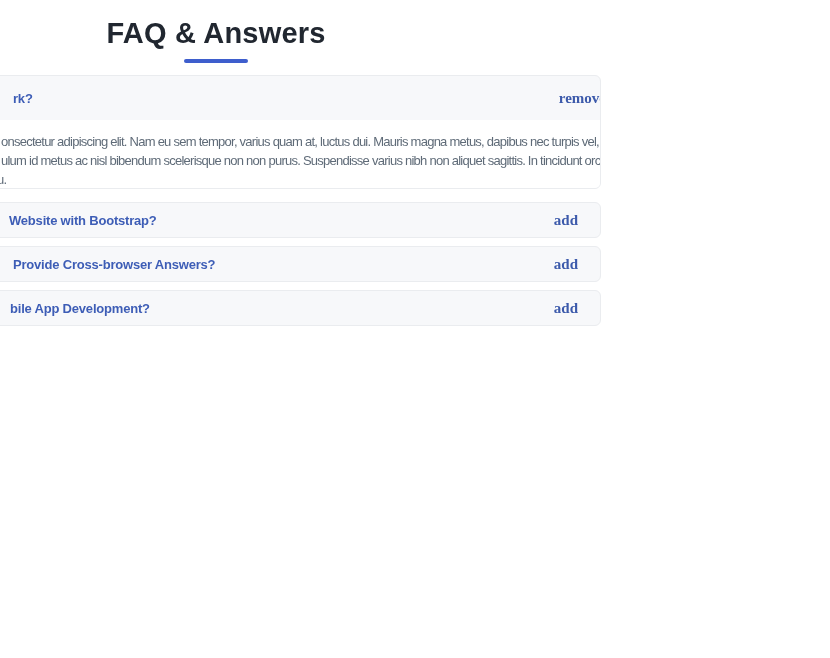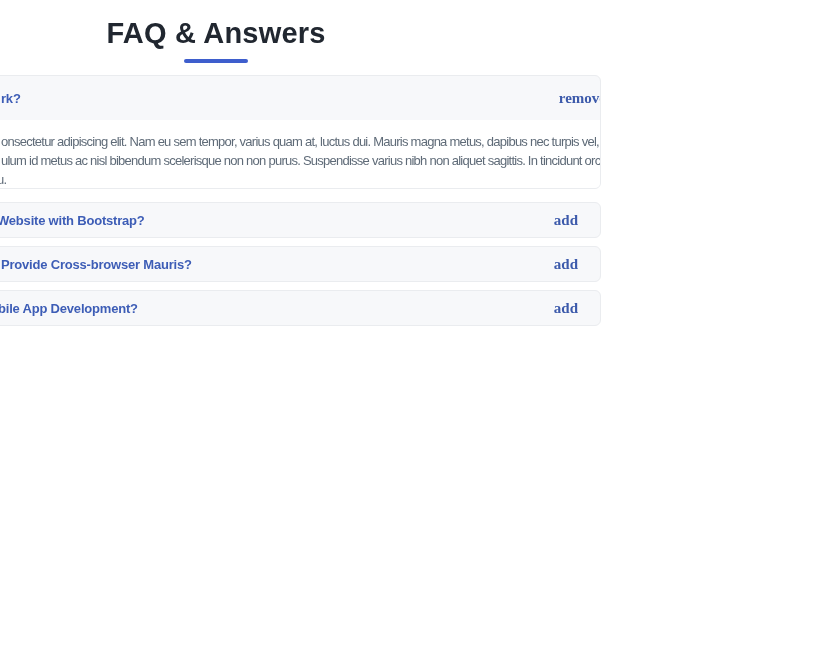--- a/index.html
+++ b/index.html
@@ -54,20 +54,21 @@
     box-sizing: border-box;
     cursor: pointer;
   }
   .faq-item.collapsed .faq-header { height: 34px; }
   .q-label {
     font-size: 13px;
     font-weight: 600;
     letter-spacing: -0.2px;
     color: #3d5db6;
     white-space: nowrap;
+    padding-left: 12px;
   }
   .cut-4 { margin-left: -4px; }
   .cut-3 { margin-left: -3px; }
   .toggle-icon {
     position: absolute;
     top: 50%;
     transform: translateY(-50%);
     right: 22px;
     font-family: "Liberation Serif", serif;
     font-weight: 700;
@@ -115,21 +116,21 @@
 
     <div class="faq-item collapsed mb8">
       <div class="faq-header">
         <span class="q-label cut-4">Website with Bootstrap?</span>
         <span class="toggle-icon">add</span>
       </div>
     </div>
 
     <div class="faq-item collapsed mb8">
       <div class="faq-header">
-        <span class="q-label">Provide Cross-browser Mauris?</span>
+        <span class="q-label">Provide Cross-browser Answers?</span>
         <span class="toggle-icon">add</span>
       </div>
     </div>
 
     <div class="faq-item collapsed">
       <div class="faq-header">
         <span class="q-label cut-3">bile App Development?</span>
         <span class="toggle-icon">add</span>
       </div>
     </div>

